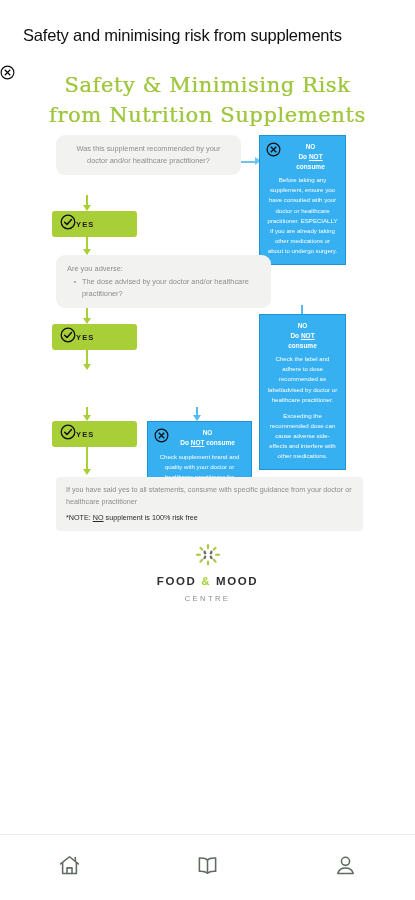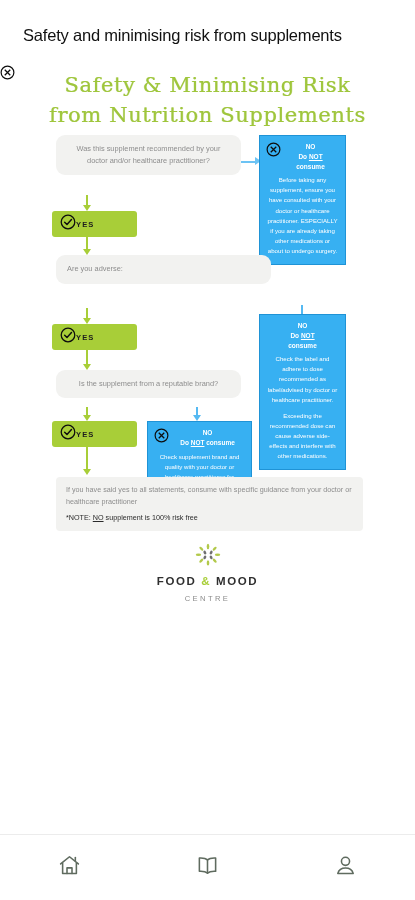--- a/index.html
+++ b/index.html
@@ -283,20 +283,21 @@
       </div>
 
       
       <div class="vline g" style="left:86px; top:172px; height:15px;"></div>
       <div class="arrow-d g" style="left:82.5px; top:184px;"></div>
 
       
       <div class="q-box left-al" style="left:56px; top:190px; width:215px;">
         <div>Are you adverse:</div>
         <ul>
+          <li>The dose advised by your doctor and/or healthcare practitioner?</li>
         </ul>
       </div>
 
       
       <div class="vline b" style="left:301px; top:240px; height:16px;"></div>
       <div class="arrow-d b" style="left:297.5px; top:252px;"></div>
 
       
       <div class="no-box" style="left:259px; top:249px; width:87px;">
         <div class="hdr">
@@ -326,23 +327,20 @@
           </svg>
         </span>
         <span class="lbl">YES</span>
       </div>
 
       
       <div class="vline g" style="left:86px; top:285px; height:17px;"></div>
       <div class="arrow-d g" style="left:82.5px; top:299px;"></div>
 
       
-      <div class="q-box" style="left:56px; top:305px; width:185px;">
-        <span>Is the supplement from a reputable brand?</span>
-      </div>
 
       
       <div class="vline g" style="left:86px; top:342px; height:11px;"></div>
       <div class="arrow-d g" style="left:82.5px; top:350px;"></div>
 
       
       <div class="vline b" style="left:196px; top:342px; height:11px;"></div>
       <div class="arrow-d b" style="left:192.5px; top:350px;"></div>
 
       

